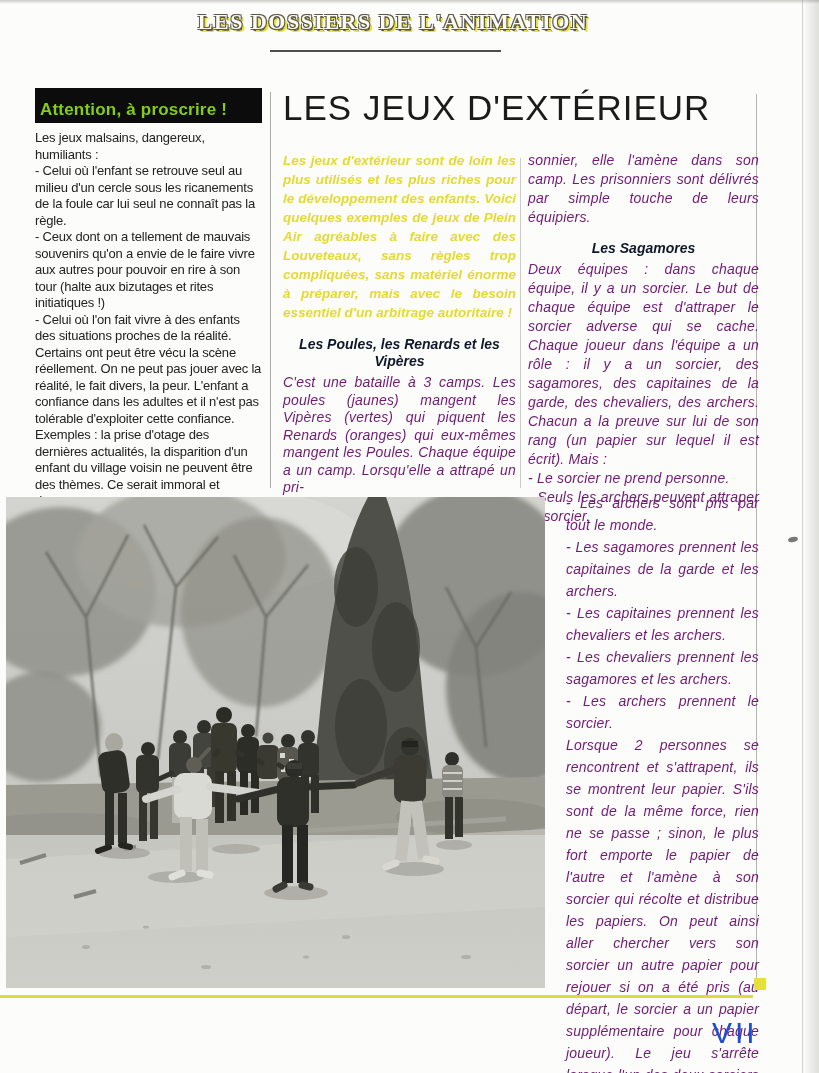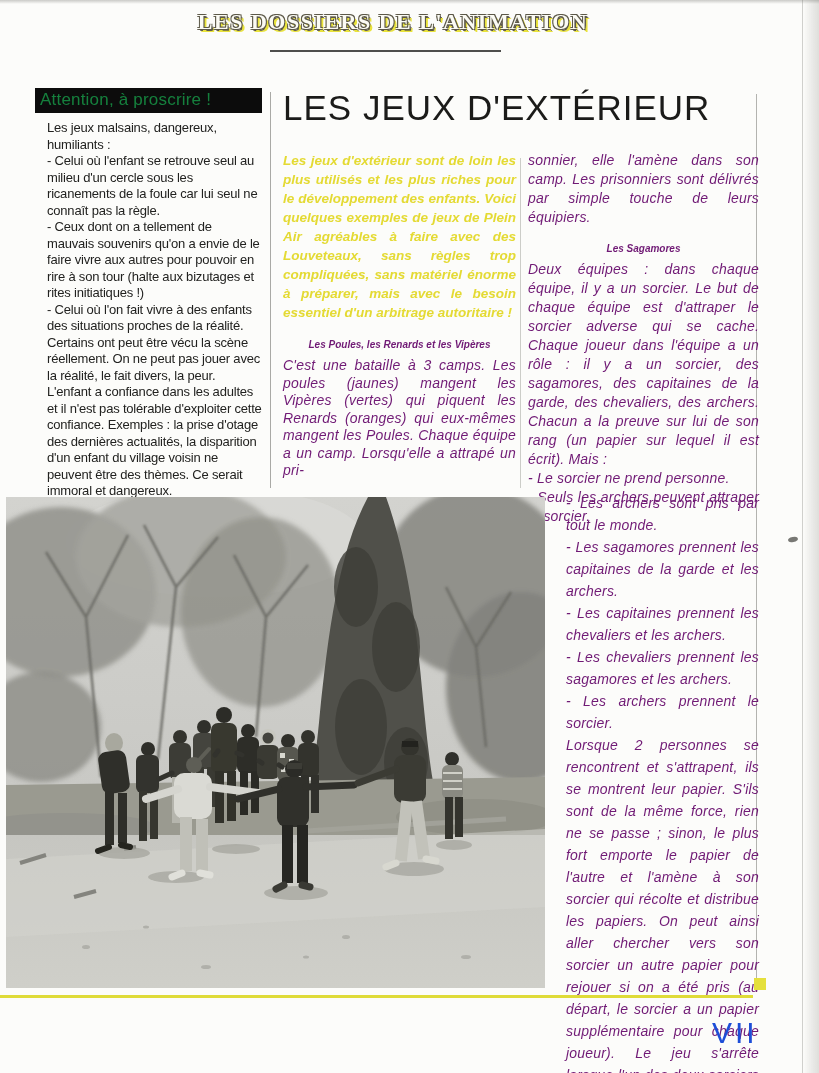--- a/index.html
+++ b/index.html
@@ -18,43 +18,43 @@
     position:absolute; top:9px; left:0; width:786px; text-align:center;
     font-family:"Liberation Serif", serif; font-weight:bold; font-size:22px;
     letter-spacing:1.5px; color:#fbfbf4;
     text-shadow:-1px -1px 0 #5c5848, 1px -1px 0 #5c5848, -1px 1px 0 #5c5848,
                  1px 1px 0 #5c5848, 3px 3px 0 #e9e33c, 2px 2px 0 #5c5848;
   }
   .header-rule{position:absolute; top:50px; left:270px; width:231px; height:2px; background:#4e4e4c;}
   
   .sidebar{position:absolute; top:88px; left:35px; width:227px;}
   .sidebar-heading{
-    background:#0c0c0c; color:#15803d; font-size:17px; font-weight:normal;
-    padding:2px 5px 3px 5px; letter-spacing:.2px; box-sizing:border-box; width:100%;
-  }
-  .sidebar-body{margin-top:7px;margin-left:12px;}
+    background:#0c0c0c; color:#84cc16; font-size:17px; font-weight:bold;
+    padding:12px 5px 3px 5px; letter-spacing:.2px; box-sizing:border-box; width:100%;
+  }
+  .sidebar-body{margin-top:7px;}
   .sidebar-body p{margin:0; font-size:13px; line-height:16.5px; letter-spacing:-.2px; color:#222220;}
   
   .divider-1{position:absolute; left:270px; top:92px; width:1px; height:396px; background:#a9a9a5;}
   .divider-2{position:absolute; left:520px; top:158px; width:1px; height:330px; background:#cccdc8;}
   .margin-rule{position:absolute; left:756px; top:94px; width:1px; height:894px; background:#b3b3af;}
   
   .article-title{
     position:absolute; left:283px; top:88px; width:500px;
     font-size:35px; line-height:40px; font-weight:normal; letter-spacing:1px; color:#1b1b19;
     white-space:nowrap;
   }
   .col-middle{position:absolute; left:283px; top:151px; width:233px;}
   .intro{
     color:#e4da33; font-style:italic; font-weight:bold; font-size:13.5px;
     line-height:19px; text-align:justify; margin:0;
   }
   .sec-heading{
-    text-align:center; font-style:italic; font-weight:bold; font-size:10px;
-    line-height:17px; margin:14px 0 4px 0; color:#701a75;
+    text-align:center; font-style:italic; font-weight:bold; font-size:14px;
+    line-height:17px; margin:14px 0 4px 0; color:#0f172a;
   }
   .game-text{font-style:italic; font-size:14px; line-height:17.5px; text-align:justify;
     letter-spacing:.2px; color:#701a75; margin:0;}
   .col-right-top{position:absolute; left:528px; top:151px; width:231px;}
   .col-right-top .game-text{line-height:19px;}
   .col-right-top .sec-heading{margin:13px 0 3px 0;}
   .col-right-bottom{position:absolute; left:566px; top:492px; width:193px;}
   .col-right-bottom .game-text{line-height:22px;}
   
   .photo{position:absolute; left:6px; top:497px; width:539px; height:491px; background:#c7c7c3;}

